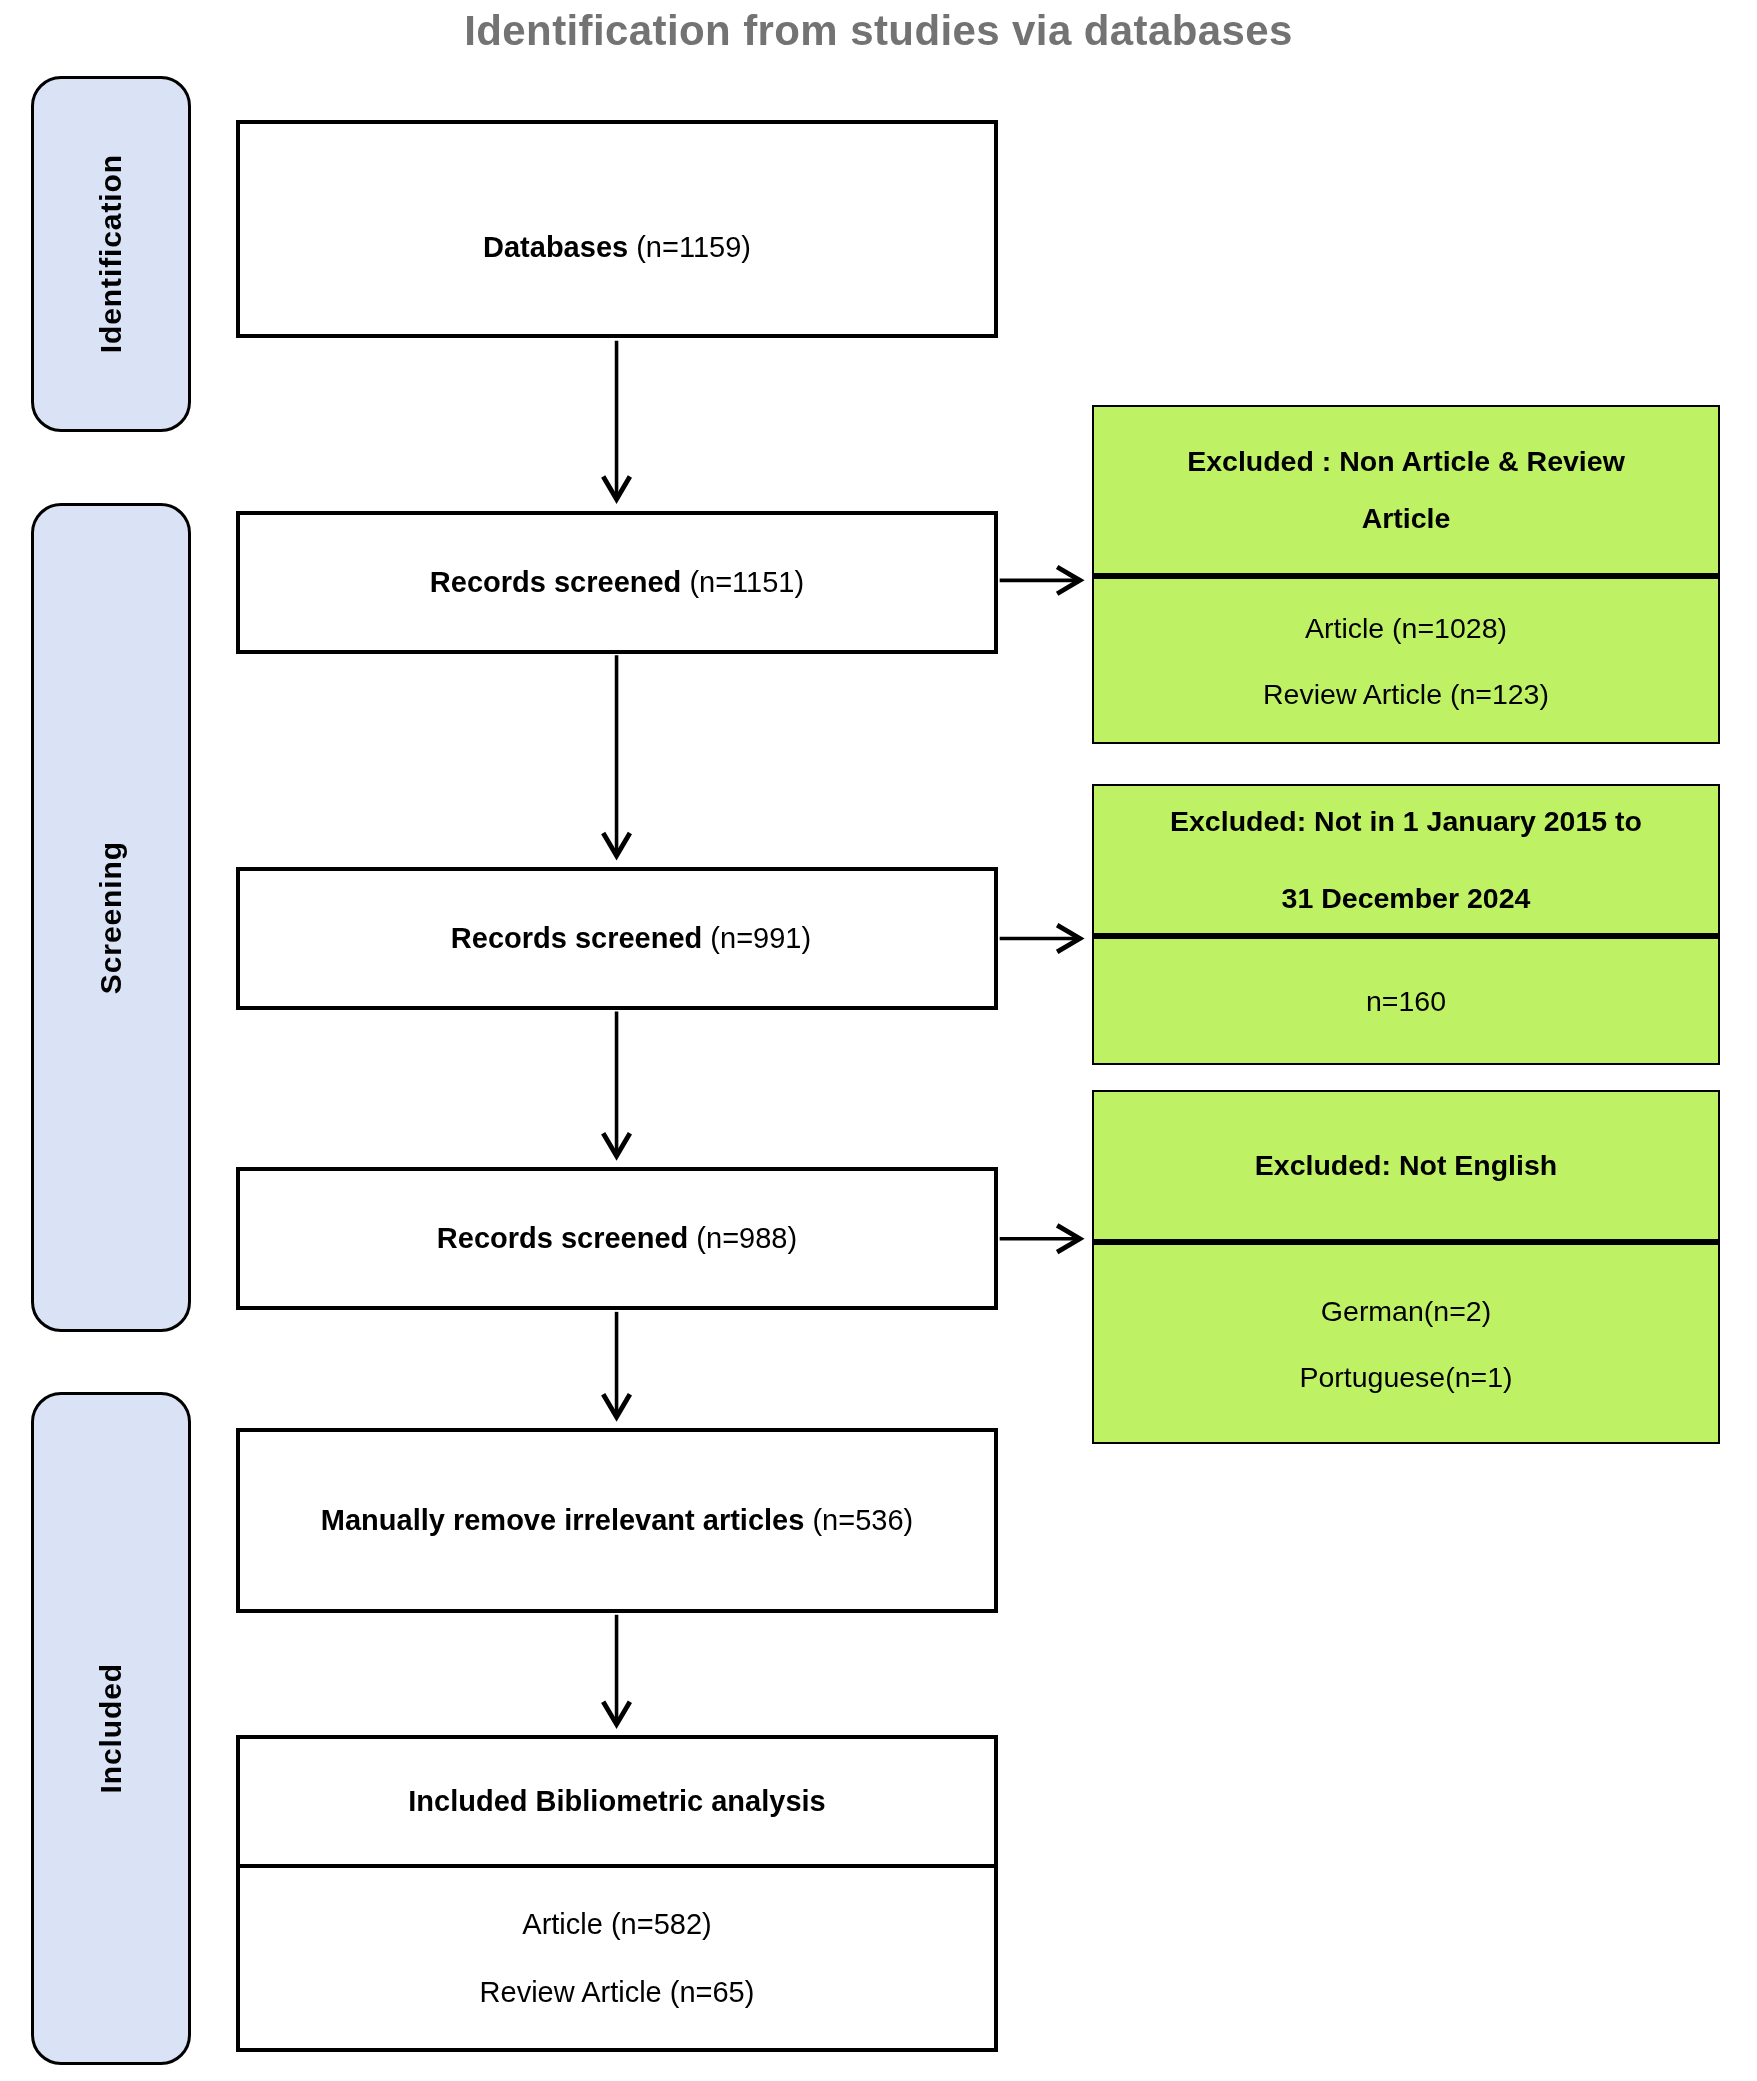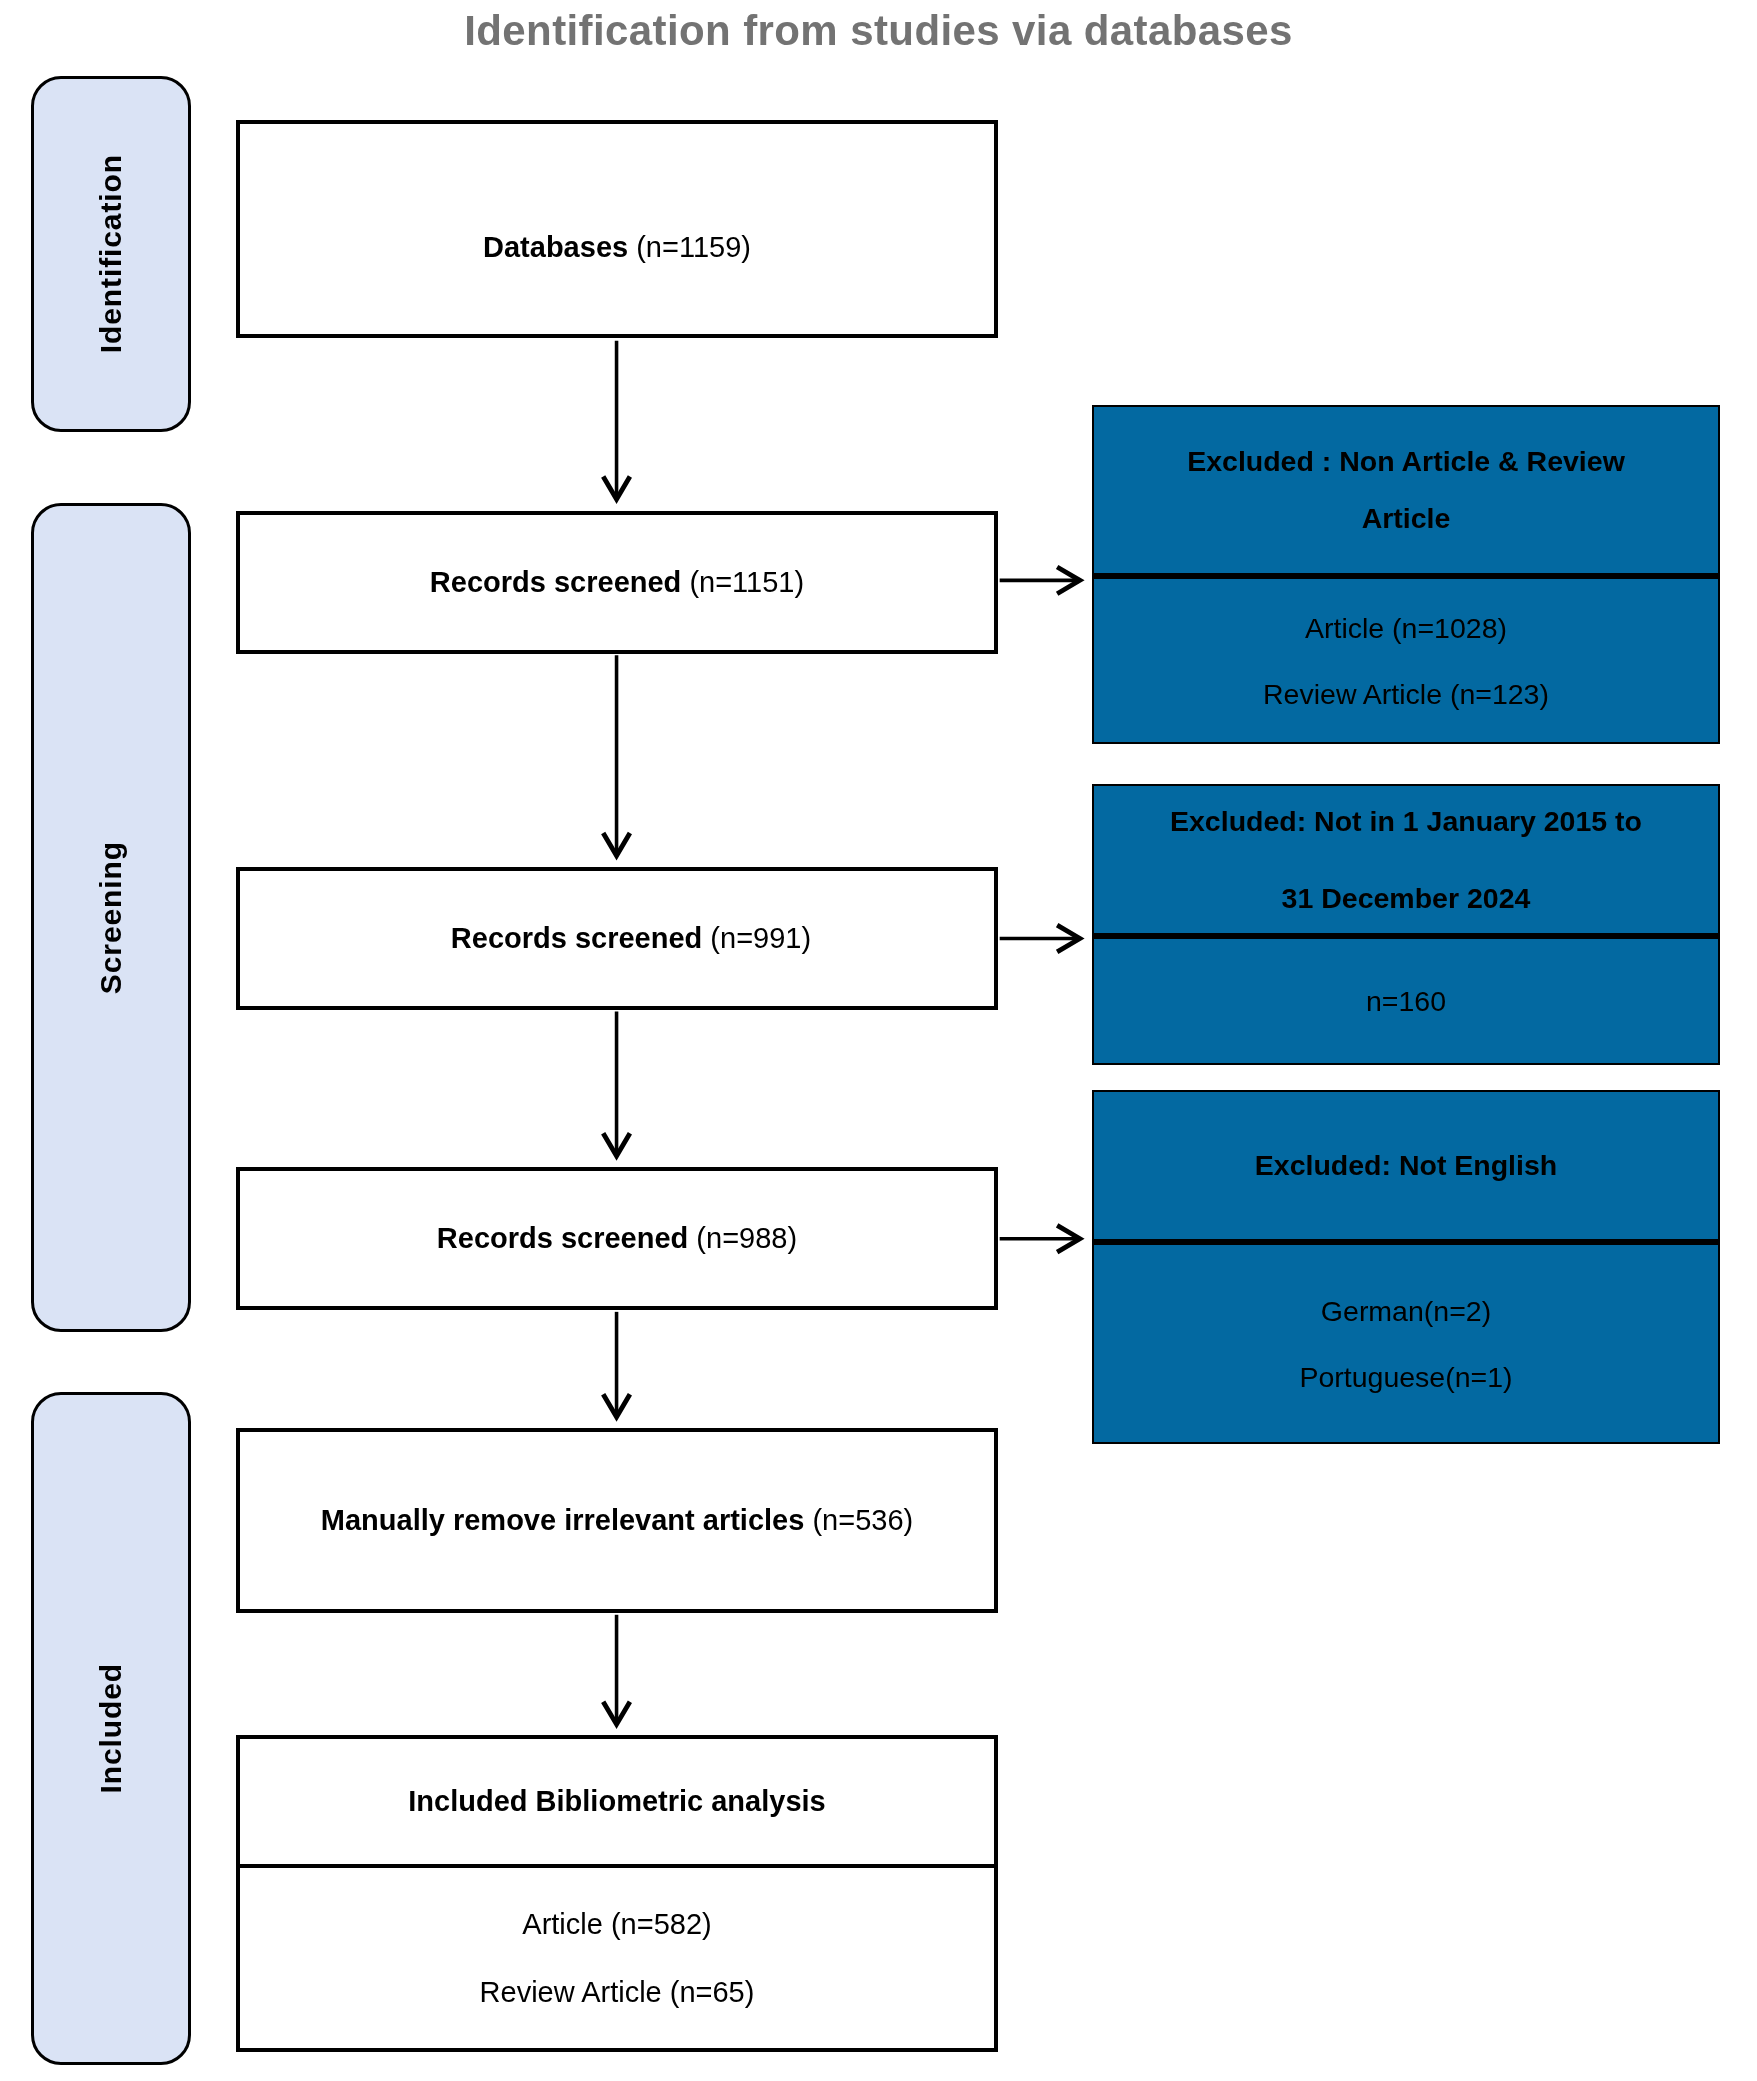--- a/index.html
+++ b/index.html
@@ -29,21 +29,21 @@
     border:4.5px solid #000;background:#fff;box-sizing:border-box;
     display:flex;flex-direction:column;align-items:center;justify-content:center;
     font-size:29px;text-align:center;
   }
   .mbox .b{font-weight:bold;}
   .mbox .gap{height:37px;}
 
   
   .xbox{
     position:absolute;left:1092px;width:628px;
-    border:2.7px solid #000;background:#0369a1;box-sizing:border-box;
+    border:2.7px solid #000;background:#bef264;box-sizing:border-box;
     display:flex;flex-direction:column;text-align:center;font-size:28.5px;
   }
   .xbox .xhead{
     border-bottom:6.2px solid #000;
     display:flex;flex-direction:column;align-items:center;justify-content:center;
     font-weight:bold;line-height:57px;box-sizing:border-box;
   }
   .xbox .xbody{
     flex:1;display:flex;flex-direction:column;align-items:center;justify-content:center;
     line-height:66px;box-sizing:border-box;

